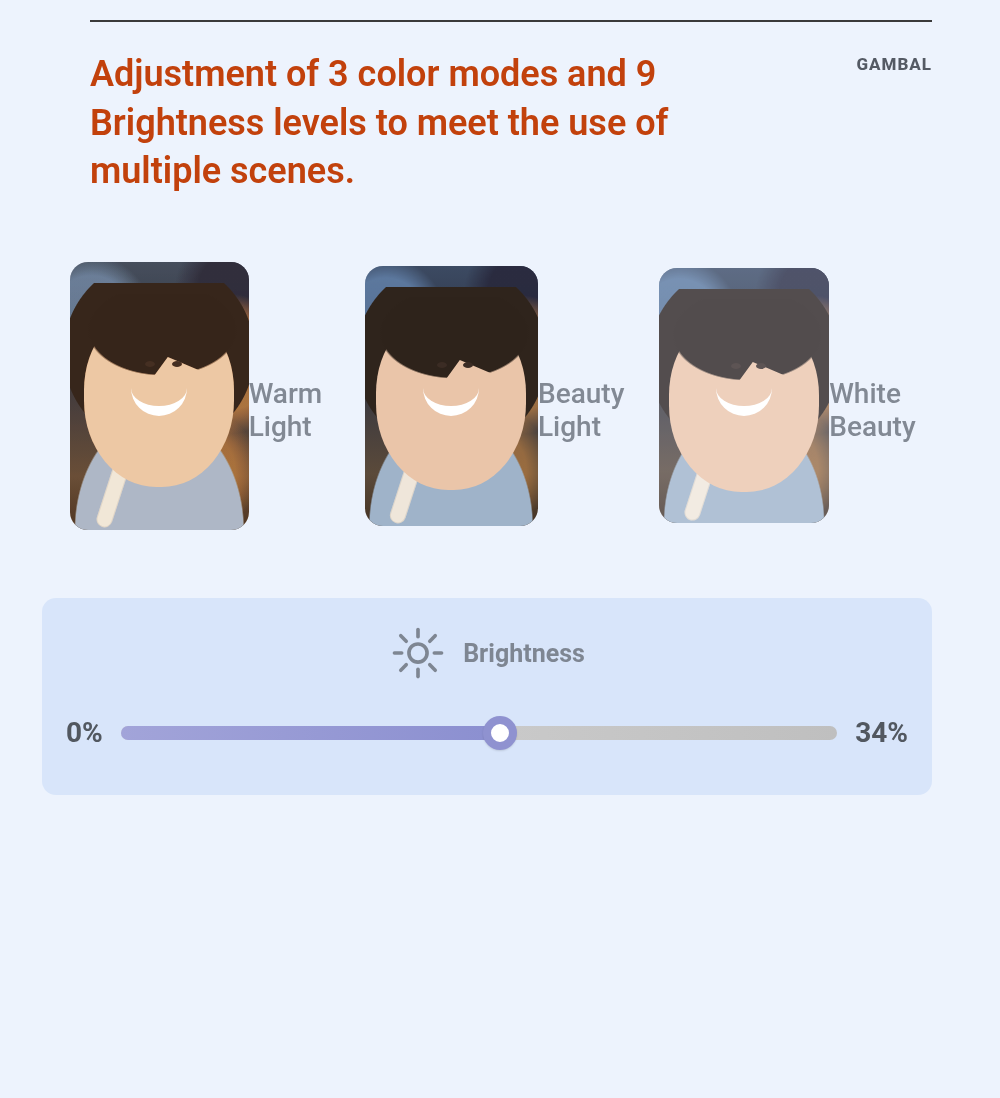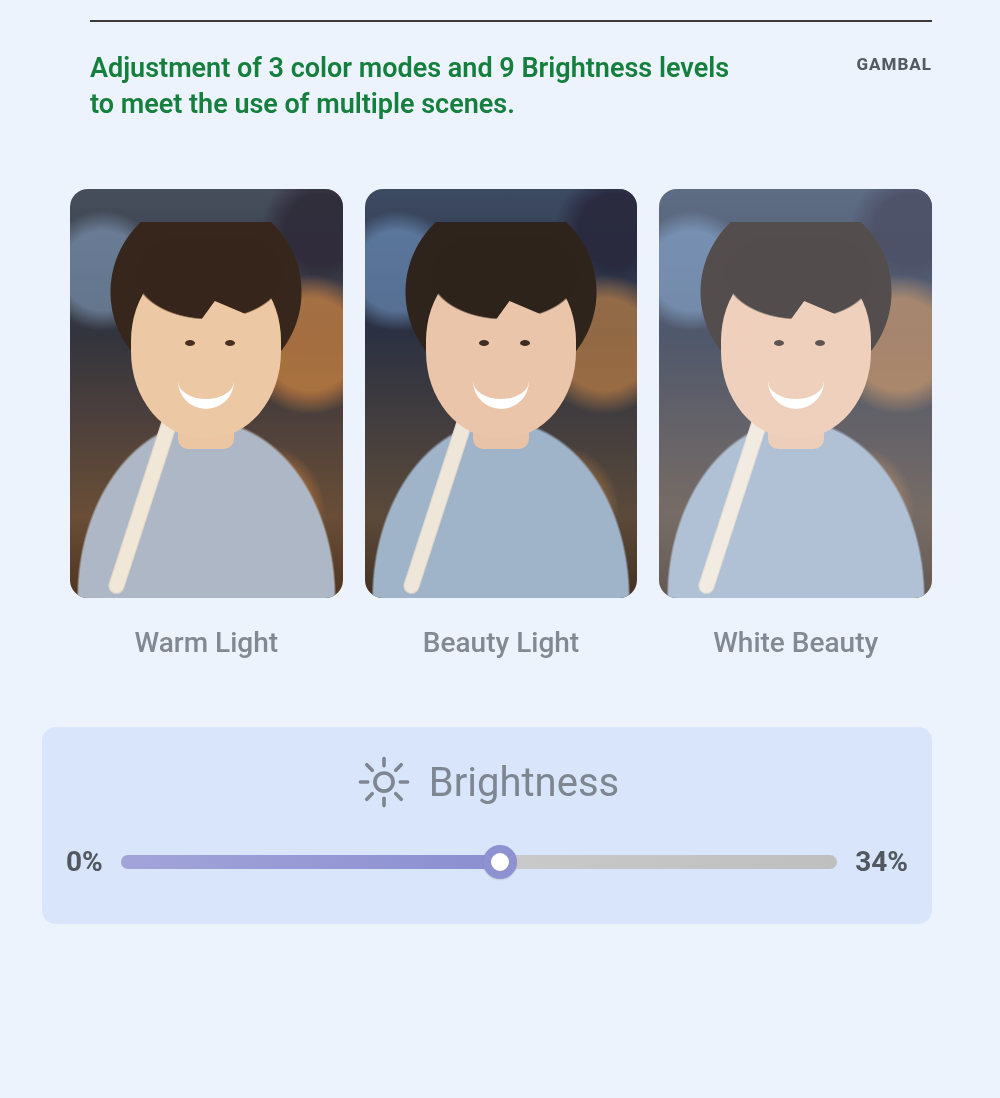--- a/index.html
+++ b/index.html
@@ -48,23 +48,23 @@
 
   
   .sub-row {
     display: flex;
     justify-content: space-between;
     align-items: flex-start;
     margin-top: 28px;
     gap: 12px;
   }
   .subtitle {
-    font-size: 27px;
+    font-size: 36px;
     line-height: 1.35;
-    color: #15803d;
+    color: #c2410c;
     font-weight: 600;
     max-width: 660px;
   }
   .brand {
     font-size: 17px;
     font-weight: 800;
     color: #545a64;
     letter-spacing: 1px;
     padding-top: 4px;
   }
@@ -73,21 +73,21 @@
   .images-row {
     display: flex;
     justify-content: space-between;
     gap: 22px;
     margin-top: 66px;
     margin-left: -20px; 
   }
   .images-row .col {
     flex: 1 1 0;
     display: flex;
-    flex-direction: column;
+    flex-direction: row;
     align-items: center;
   }
   .img {
     width: 100%;
     aspect-ratio: 273/410;
     border-radius: 18px;
     position: relative;
     overflow: hidden;
   }
   .img .bokeh {
@@ -192,23 +192,23 @@
     border-radius: 14px;
     padding: 26px 22px 46px 22px;
   }
   .panel-title-row {
     display: flex;
     align-items: center;
     justify-content: center;
     gap: 16px;
   }
   .panel-title {
-    font-size: 40px;
+    font-size: 25px;
     color: #7e8692;
-    font-weight: 400;
+    font-weight: 700;
   }
   .sun-icon {
     width: 58px; height: 58px;
     display: inline-flex;
     align-items: center;
     justify-content: center;
   }
   .sun-icon svg { display: block; }
 
   .slider-row {

